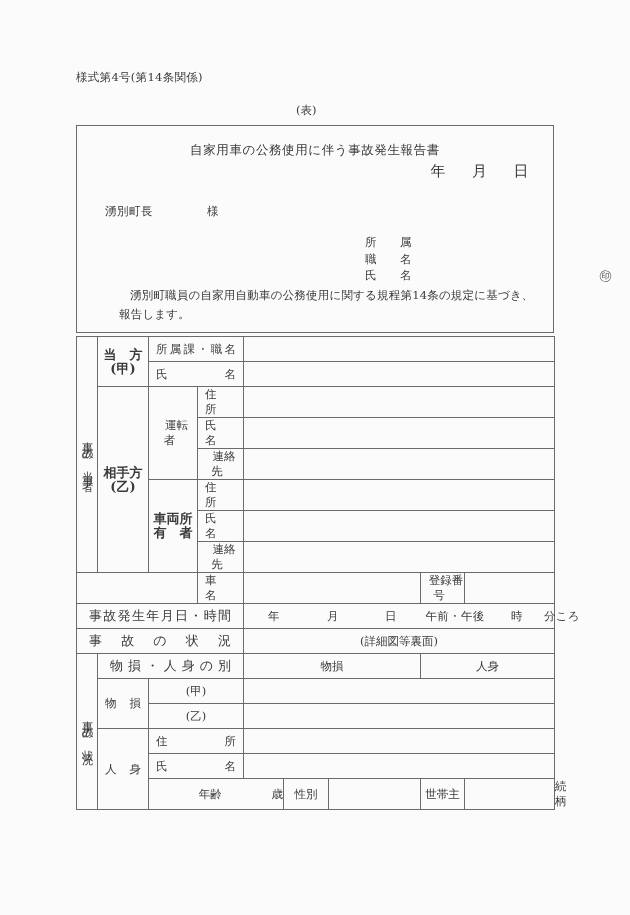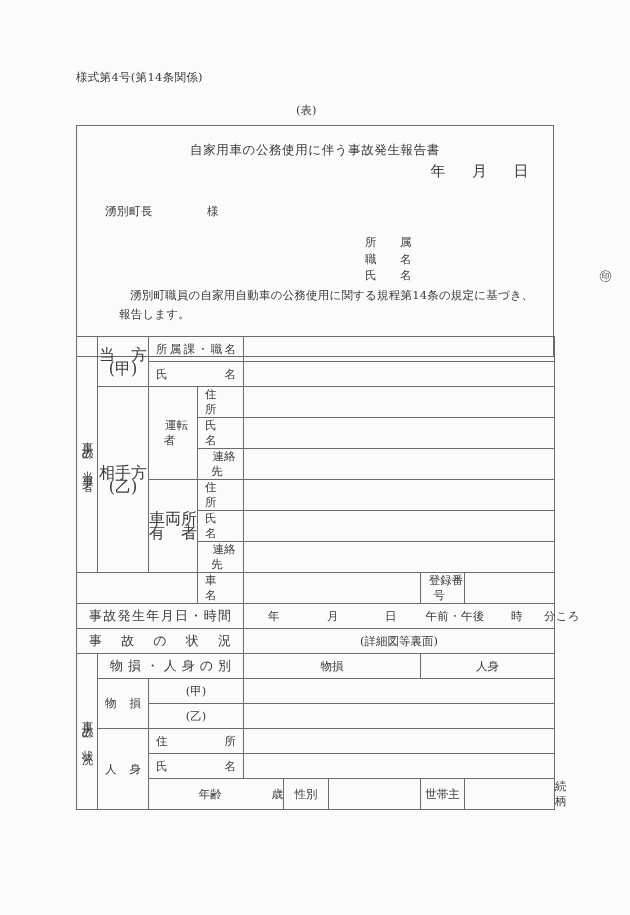--- a/index.html
+++ b/index.html
@@ -37,21 +37,21 @@
     font-size: 11.5px;
     white-space: nowrap;
   }
 
   
   .preamble {
     position: absolute;
     left: 76px;
     top: 125px;
     width: 478px;
-    height: 232px;
+    height: 208px;
     border: 1px solid #6b6b6b;
     box-sizing: border-box;
     text-decoration: underline;
   }
   .doc-title {
     position: absolute;
     left: 0;
     top: 16px;
     width: 100%;
     text-align: center;
@@ -153,21 +153,22 @@
     text-align: justify;
     text-align-last: justify;
     padding: 0 12px;
     font-size: 13px;
   }
   .plain { padding: 0 7px; font-size: 11.5px; }
   .left { text-align: left; padding-left: 7px; }
   .right { text-align: right; padding-right: 9px; }
   .two-line {
     line-height: 14px;
-    font-size: 16px;
+    font-size: 13px;
+    font-weight: bold;
   }
   .datetime {
     text-align: left;
     padding-left: 0;
     letter-spacing: 0.3px;
     white-space: nowrap;
   }
   .datetime i { font-style: normal; display: inline-block; }
   .dt1 { width: 60px; text-align: center; }
   .dt2 { width: 58px; text-align: center; }

